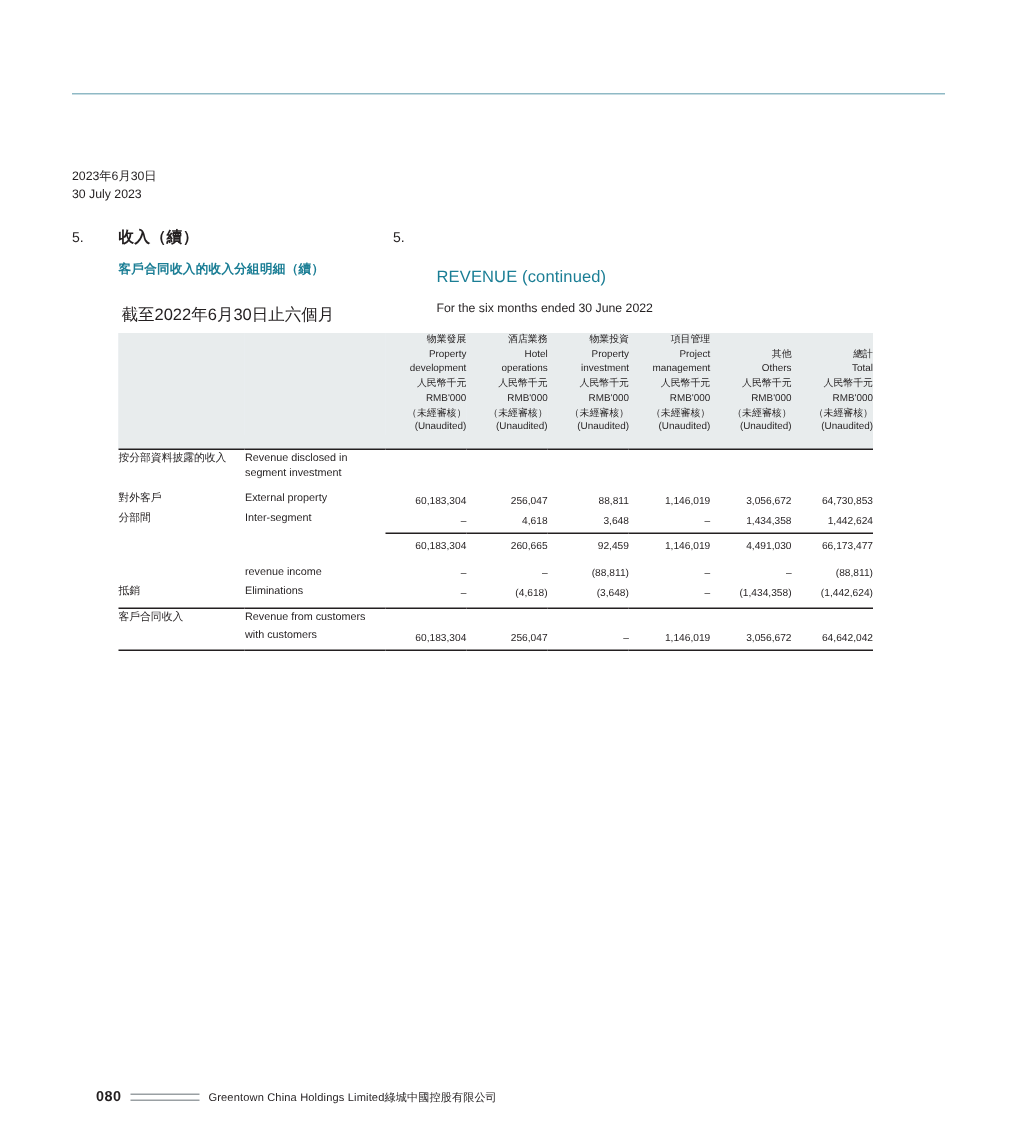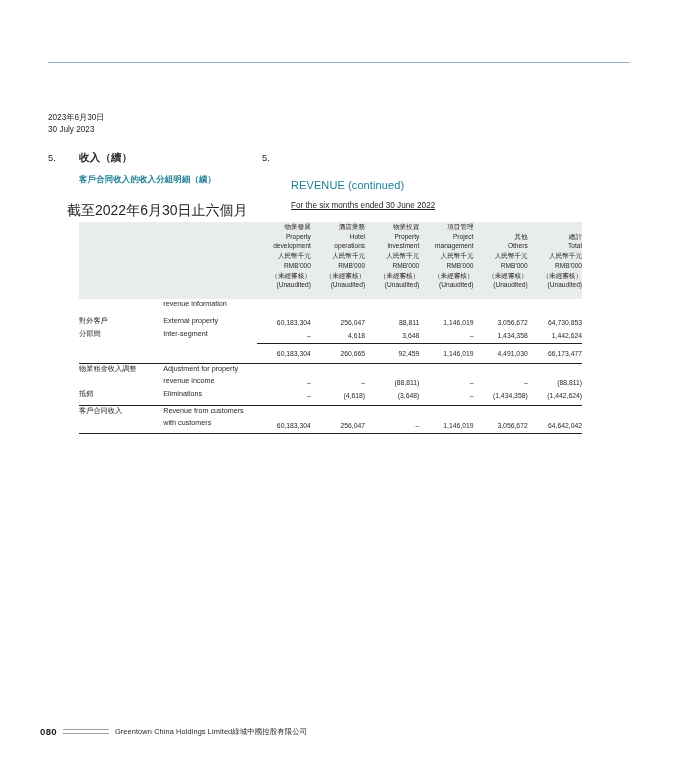--- a/index.html
+++ b/index.html
@@ -79,23 +79,23 @@
     position: absolute;
     left: 79px;
     top: 174px;
     font-size: 8.4px;
     color: #1b7e95;
     font-weight: bold;
     letter-spacing: 0.2px;
   }
   .period-cn {
     position: absolute;
-    left: 67px;
+    left: 81px;
     top: 202px;
-    font-size: 14px;
+    font-size: 11px;
     color: #231f20;
   }
   .sec-num-en {
     position: absolute;
     left: 262px;
     top: 152px;
     font-size: 9.4px;
     color: #231f20;
   }
   .sec-title-en {
@@ -118,21 +118,20 @@
     color: #1b7e95;
     font-weight: bold;
     letter-spacing: 0.1px;
   }
   .period-en {
     position: absolute;
     left: 291px;
     top: 201px;
     font-size: 8.2px;
     color: #231f20;
-    text-decoration: underline;
   }
 
   
   .tbl {
     position: absolute;
     left: 79px;
     top: 222px;
     width: 503px;
     font-size: 6.6px;
     color: #231f20;
@@ -187,21 +186,21 @@
     border-top: 0.8px solid #231f20;
   }
   .rule-all td {
     border-top: 0.8px solid #231f20;
   }
   .head-pad td { height: 9px; }
 
   
   .footer {
     position: absolute;
-    left: 40px;
+    left: 64px;
     bottom: 28px;
     display: flex;
     align-items: center;
   }
   .pgnum {
     font-size: 9.6px;
     font-weight: bold;
     color: #231f20;
     letter-spacing: 0.3px;
   }
@@ -311,23 +310,33 @@
             <span class="l">人民幣千元</span>
             <span class="l">RMB'000</span>
             <span class="l">（未經審核）</span>
             <span class="l">(Unaudited)</span>
           </td>
         </tr>
         <tr class="head-pad head-band">
           <td class="head-band" colspan="8"></td>
         </tr>
 
+        <tr class="rule-all">
+          <td class="rowlbl-cn bold">按分部資料披露的收入</td>
+          <td class="rowlbl-en bold">Revenue disclosed in</td>
+          <td class="num"></td>
+          <td class="num"></td>
+          <td class="num"></td>
+          <td class="num"></td>
+          <td class="num"></td>
+          <td class="num"></td>
+        </tr>
         <tr>
           <td></td>
-          <td class="rowlbl-en bold">revenue information</td>
+          <td class="rowlbl-en bold">segment investment</td>
           <td colspan="6"></td>
         </tr>
         <tr class="spacer4">
             <td colspan="8"></td>
           </tr>
 
         <tr class="rowh">
           <td class="rowlbl-cn">對外客戶</td>
           <td class="rowlbl-en">External property</td>
           <td class="num">60,183,304</td>
@@ -359,30 +368,20 @@
           <td class="num">260,665</td>
           <td class="num">92,459</td>
           <td class="num">1,146,019</td>
           <td class="num">4,491,030</td>
           <td class="num">66,173,477</td>
         </tr>
         <tr class="spacer6">
             <td colspan="8"></td>
           </tr>
 
-        <tr class="rule-all">
-          <td class="rowlbl-cn">物業租金收入調整</td>
-          <td class="rowlbl-en">Adjustment for property</td>
-          <td class="num"></td>
-          <td class="num"></td>
-          <td class="num"></td>
-          <td class="num"></td>
-          <td class="num"></td>
-          <td class="num"></td>
-        </tr>
         <tr class="rowh2">
           <td></td>
           <td class="rowlbl-en">revenue income</td>
           <td class="num">–</td>
           <td class="num">–</td>
           <td class="num">(88,811)</td>
           <td class="num">–</td>
           <td class="num">–</td>
           <td class="num">(88,811)</td>
         </tr>

